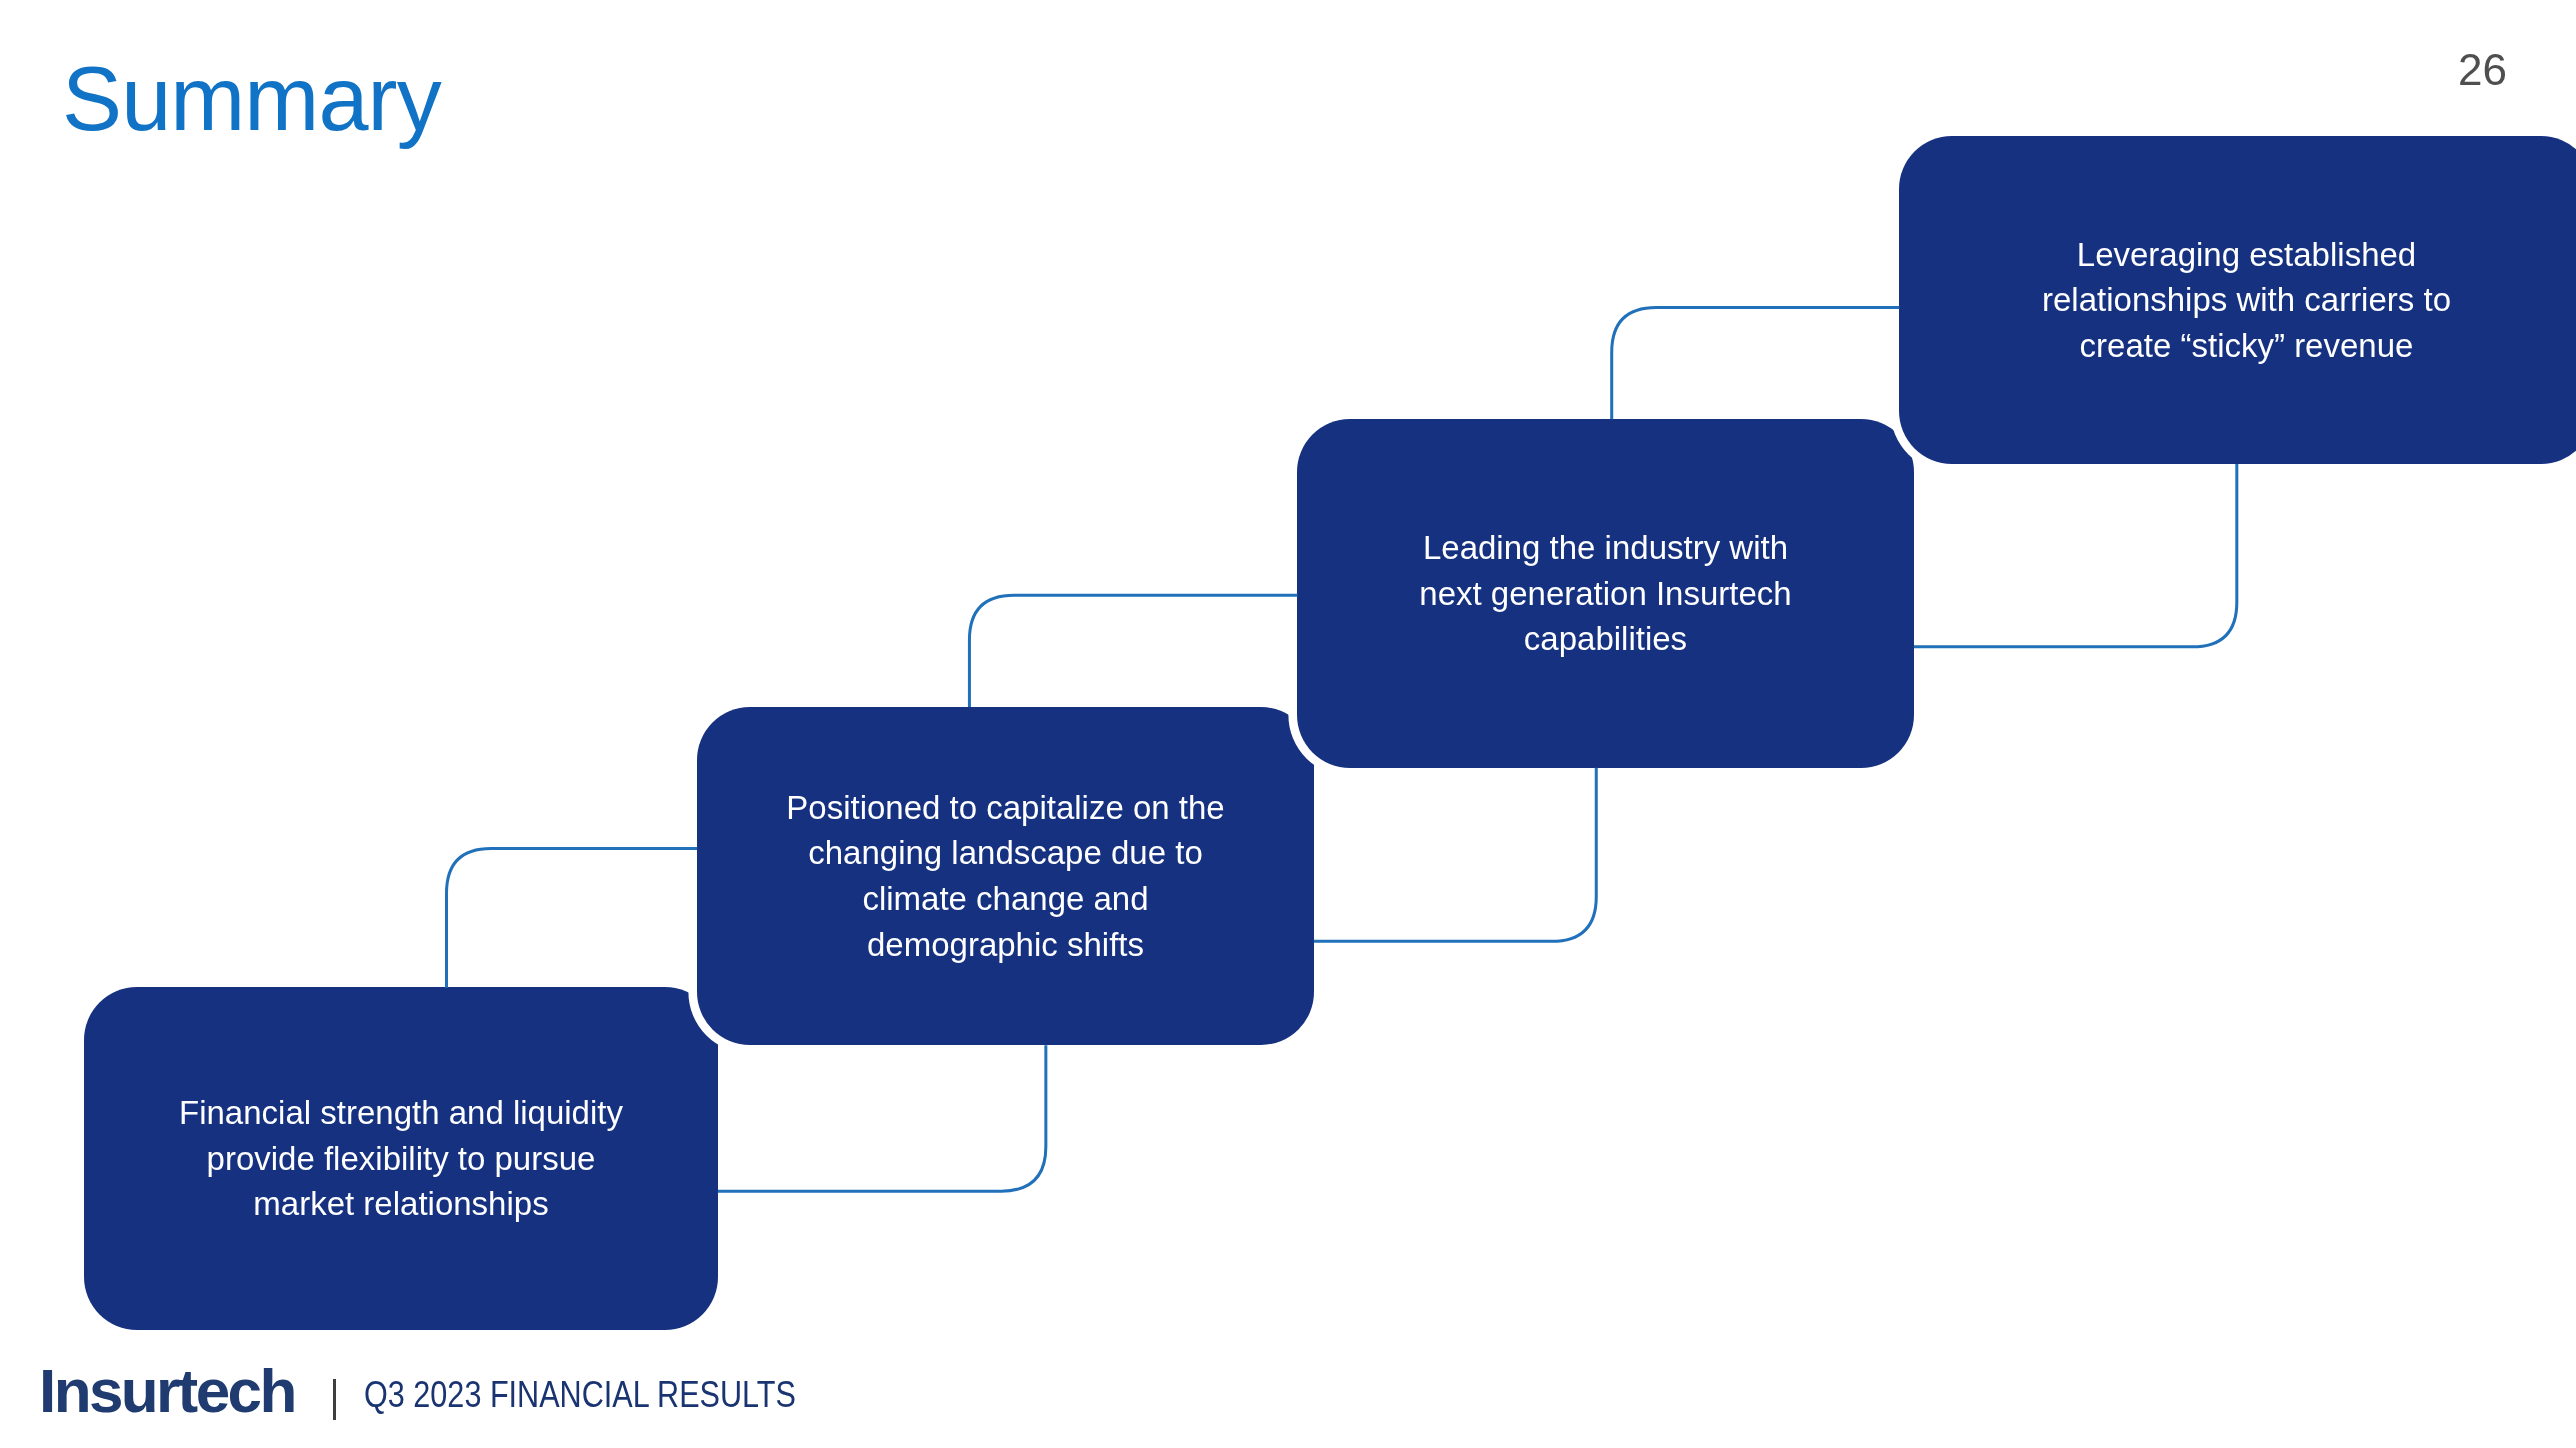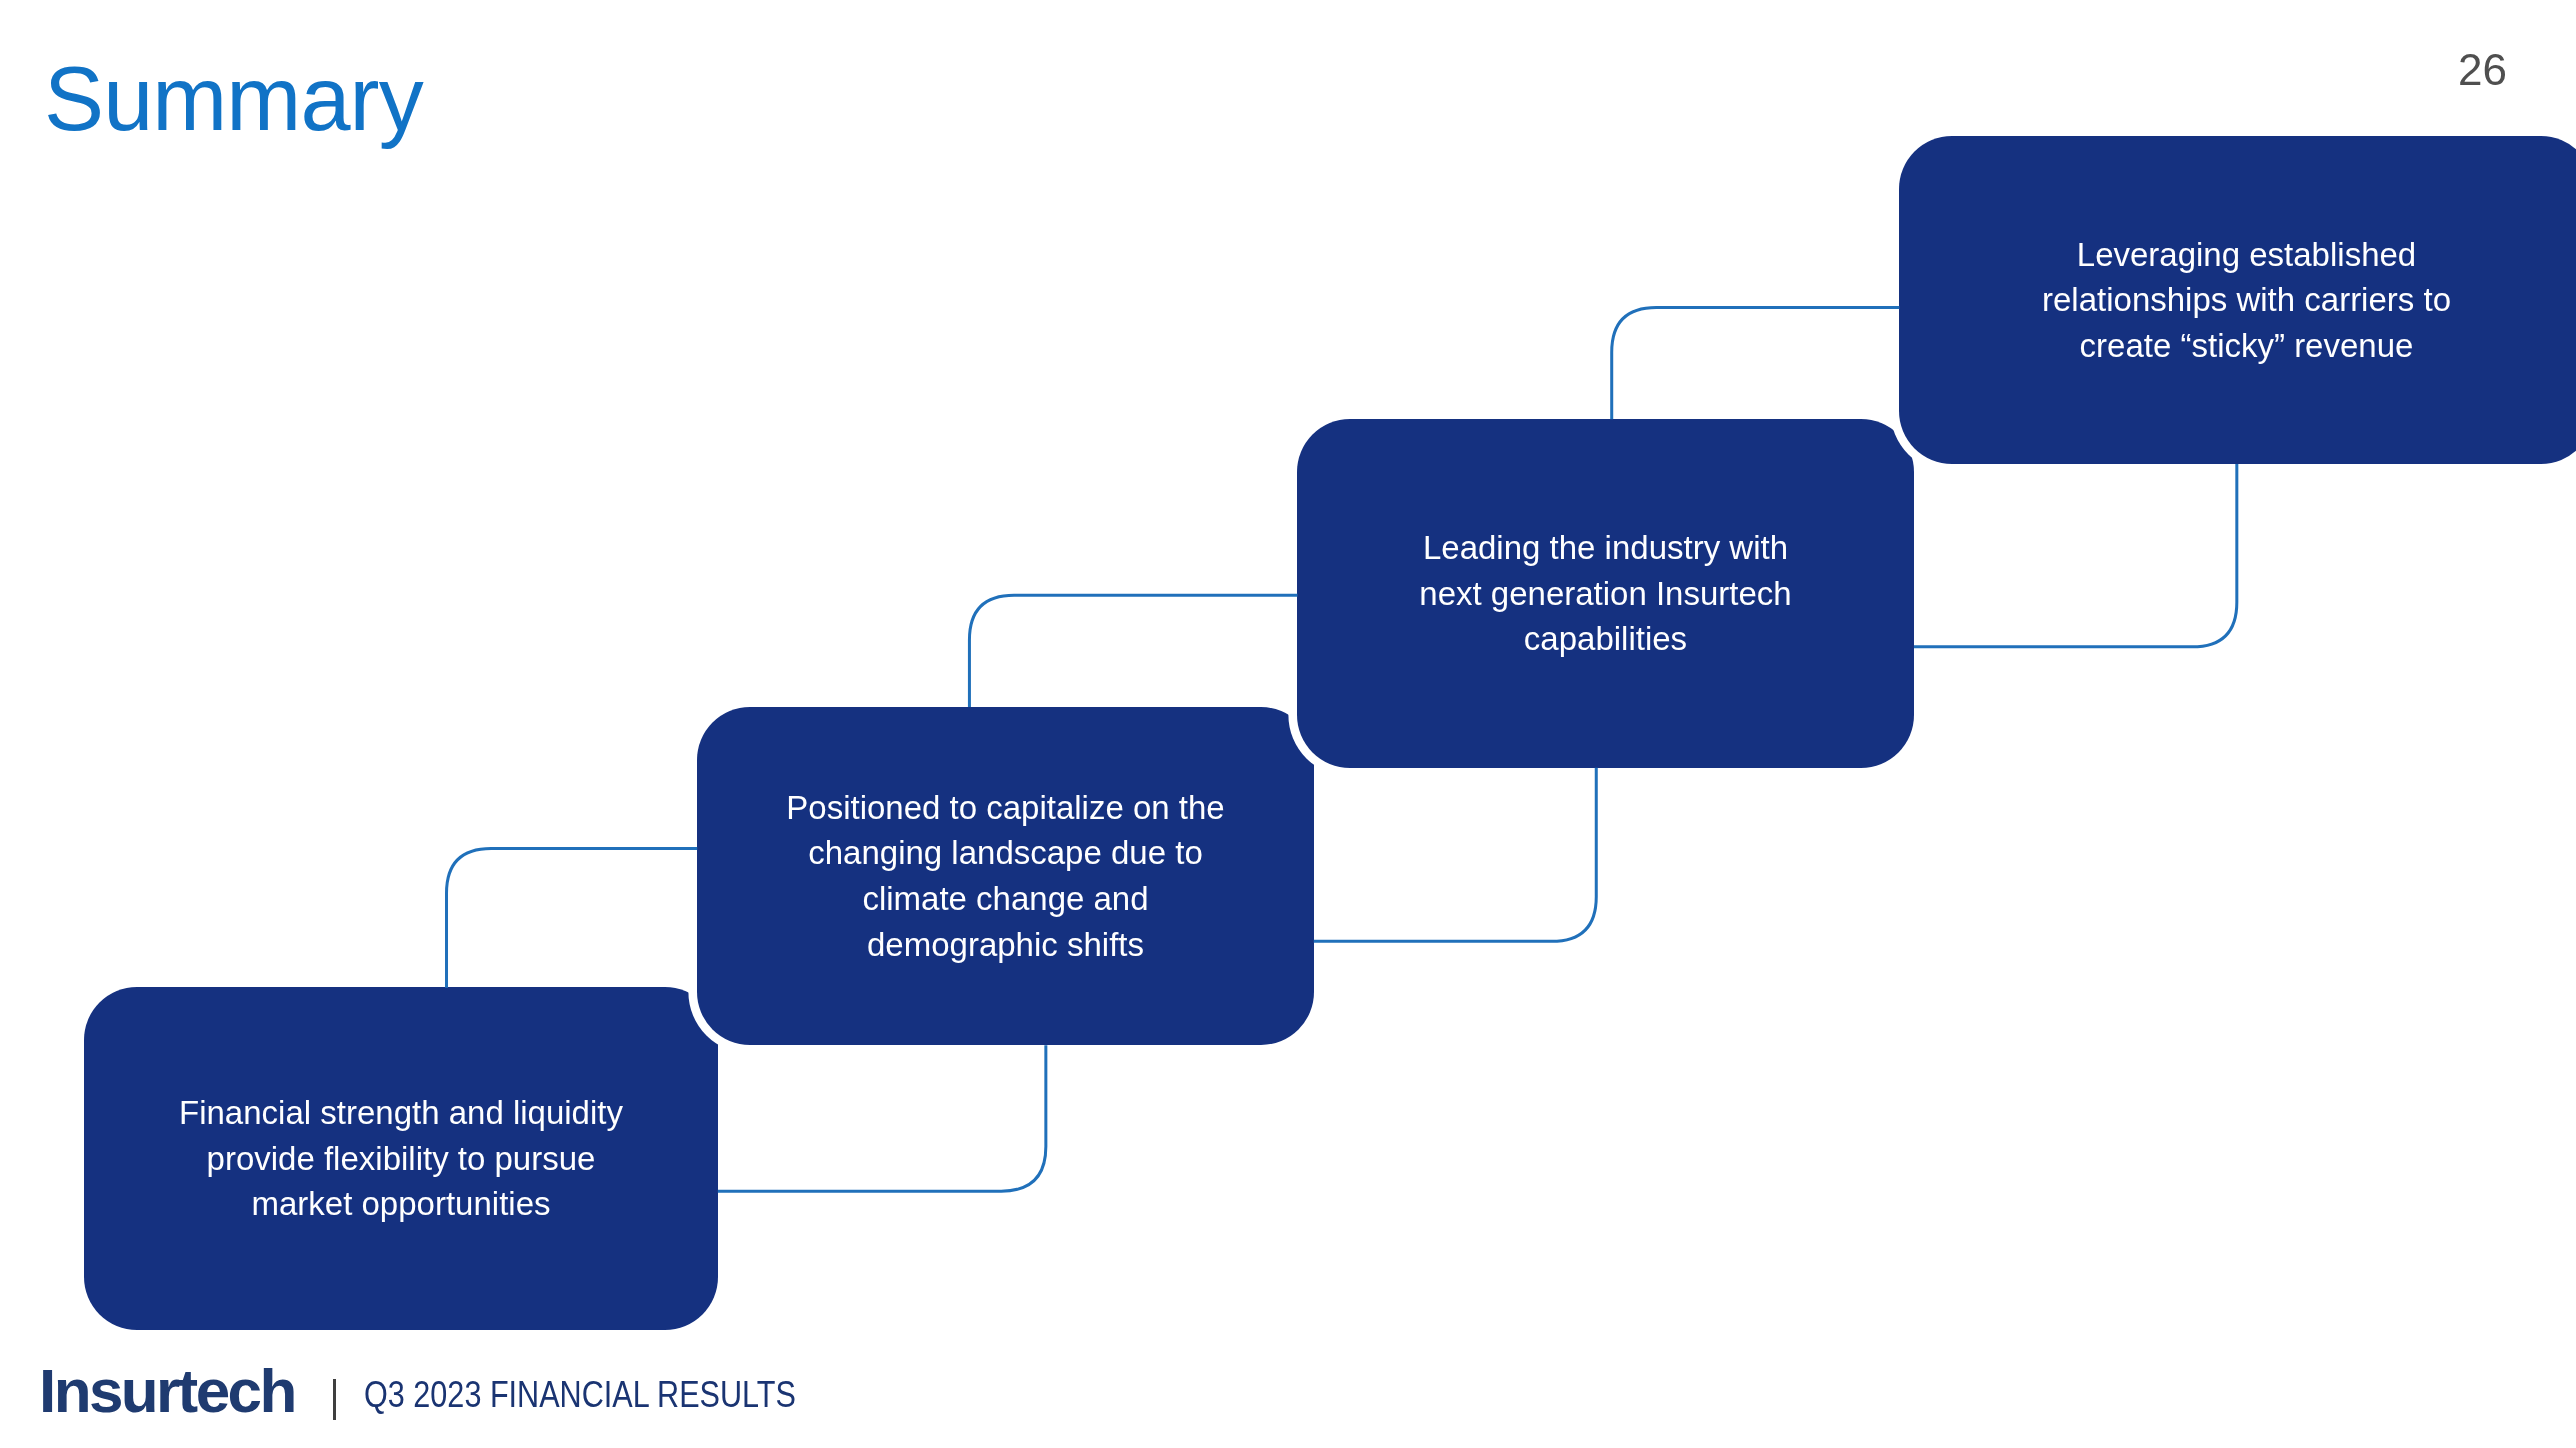--- a/index.html
+++ b/index.html
@@ -16,21 +16,21 @@
     position: absolute;
     left: 2458px;
     top: 48px;
     font-size: 44px;
     line-height: 1;
     color: var(--page-gray, #4f4f4f);
   }
 
   .slide-title {
     position: absolute;
-    left: 44px;
+    left: 62px;
     top: 50px;
     font-size: 90px;
     line-height: 1.1;
     letter-spacing: -0.9px;
     color: var(--title-blue, #1173c6);
   }
 
   .summary-box {
     position: absolute;
     background: var(--box-navy, #153180);
@@ -114,21 +114,21 @@
     <path d="M1218 1217 V1335 Q1218 1387 1166 1387 H836"></path>
     <path d="M1129 823 V745 Q1129 693 1181 693 H1511"></path>
     <path d="M1859 894 V1044 Q1859 1096 1807 1096 H1530"></path>
     <path d="M1877 488 V410 Q1877 358 1929 358 H2212"></path>
     <path d="M2605 540 V701 Q2605 753 2553 753 H2229"></path>
   </svg>
 
   <div class="summary-box box-1">
     <span>Financial strength and liquidity
 provide flexibility to pursue
-market opportunities</span>
+market relationships</span>
   </div>
 
   <div class="summary-box box-2">
     <span>Positioned to capitalize on the
 changing landscape due to
 climate change and
 demographic shifts</span>
   </div>
 
   <div class="summary-box box-3">

